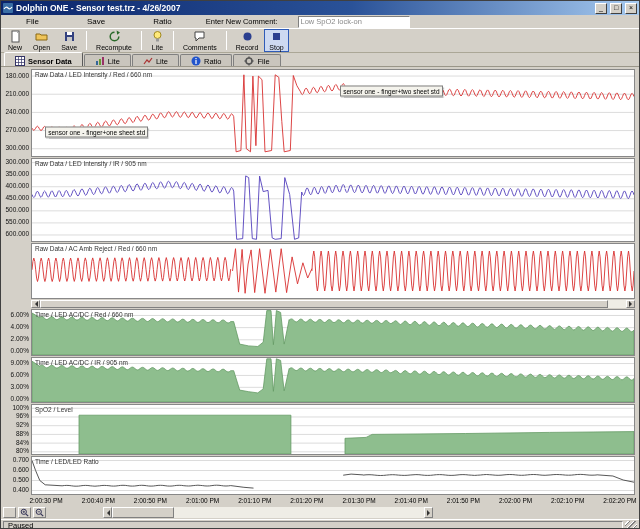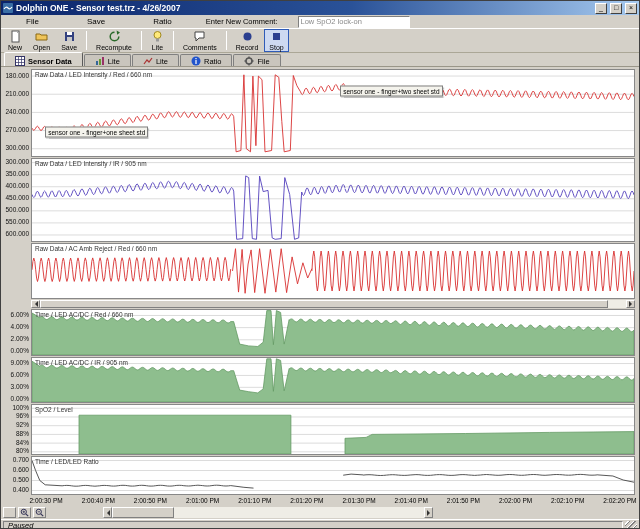--- a/index.html
+++ b/index.html
@@ -88,21 +88,21 @@
     display: flex; align-items: center; justify-content: center; padding: 0;
   }
   .zbtn svg { width: 9px; height: 9px; }
   .bsb { width: 330px; height: 11px; display: flex; flex: none; margin-left: 55px; }
   .bsb .sb-thumb { width: 62px; }
   .bottom-fill { flex: 1; }
   
   .statusbar { height: 12px; display: flex; gap: 2px; align-items: stretch; padding: 1px 2px; border-top: 1px solid #fff; }
   .status-cell {
     flex: 1; border: 1px solid; border-color: #808080 #fff #fff #808080;
-    font-size: 7.5px; display: flex; align-items: center; padding: 0 4px; font-style: italic;
+    font-size: 7.5px; display: flex; align-items: center; padding: 0 4px;
   }
   .grip { width: 12px; flex: none; background:
     repeating-linear-gradient(135deg, #d4d0c8 0 2px, #fff 2px 3px, #808080 3px 4px); }
   button { cursor: default; }
 </style>
 </head>
 <body>
 
 <div class="titlebar">
   <svg class="app-icon" viewBox="0 0 10 10">

